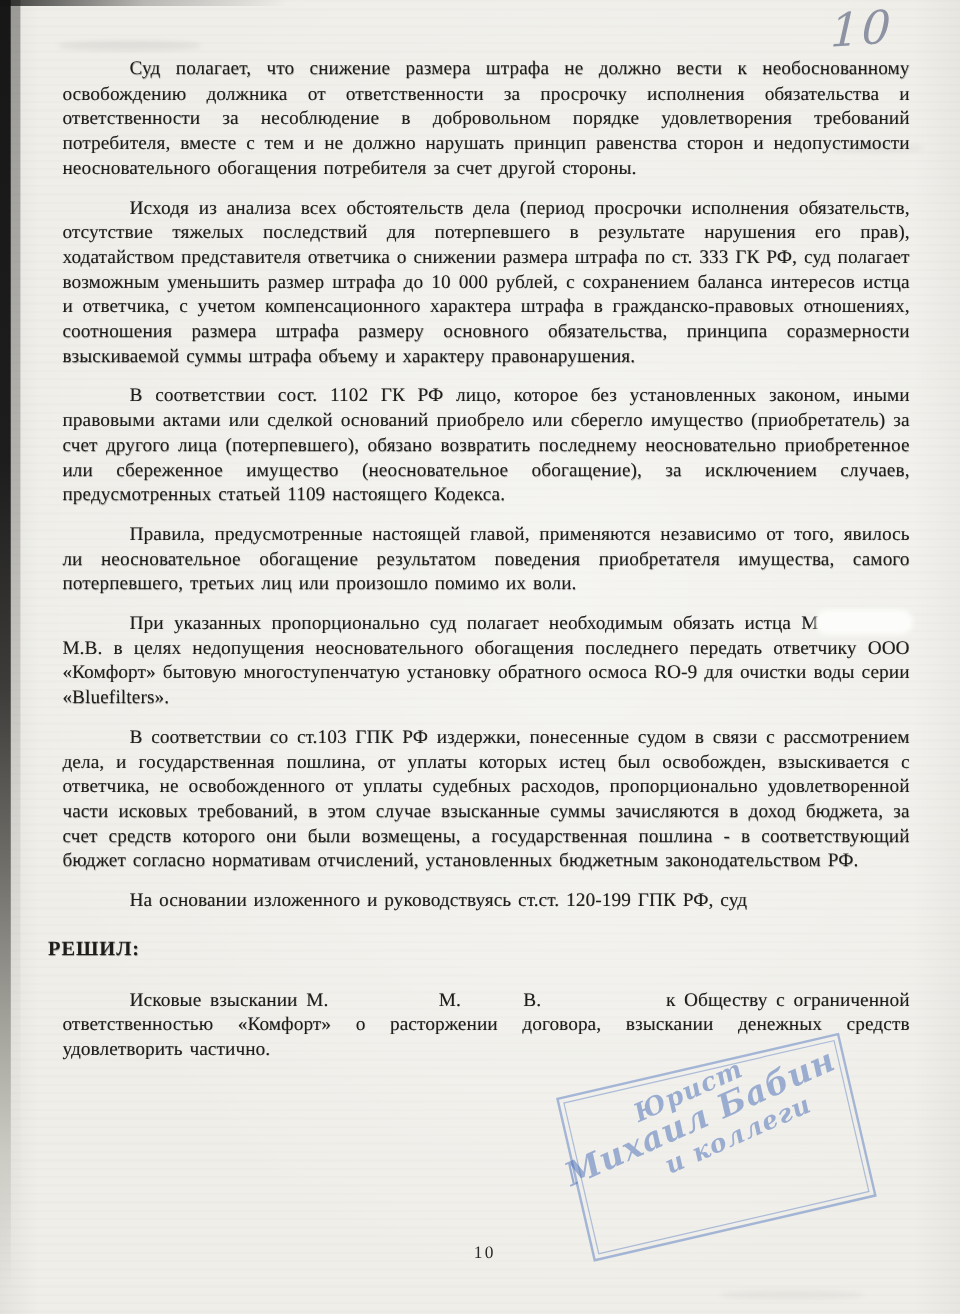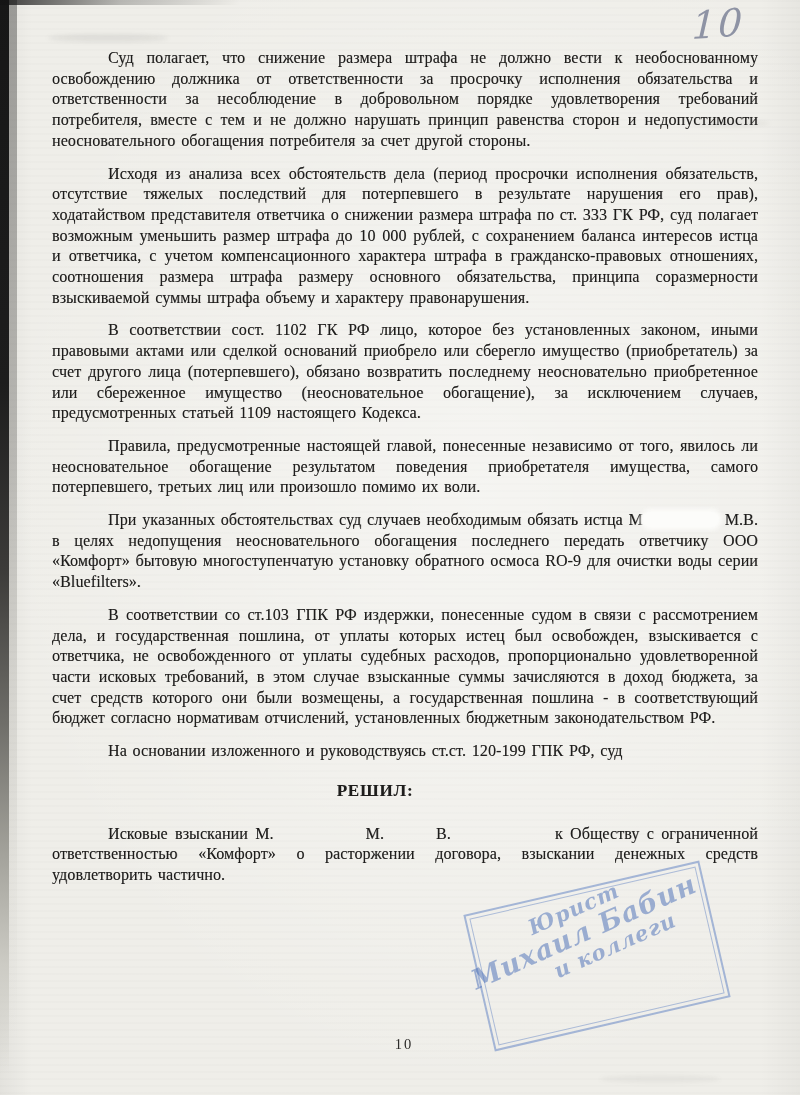--- a/index.html
+++ b/index.html
@@ -42,21 +42,21 @@
 
   .text-col{
     position:absolute;left:40px;top:36px;width:730px;
     font-size:16px;line-height:20.7px;color:#1e1d1c;
     text-align:justify;
     letter-spacing:0.1px;word-spacing:1.6px;
     text-shadow:0.3px 0.3px 0.6px rgba(45,43,40,0.45);
   }
   .para{margin:12px;text-indent:56px;}
   .heading{
-    text-indent:0;text-align:center;font-weight:bold;
+    text-indent:0;text-align:left;font-weight:bold;
     letter-spacing:0.8px;font-size:17px;
     margin:19px 60px 22px 0;
   }
   .redact{
     display:inline-block;width:76px;height:15px;
     background:#fcfcfa;border-radius:8px;
     box-shadow:0 0 4px 3px rgba(252,252,250,0.95);
     vertical-align:-2px;
   }
   .gap-a{display:inline-block;width:92px;}
@@ -109,23 +109,23 @@
   <div class="smudge s1"></div>
   <div class="smudge s2"></div>
   <div class="smudge s3"></div>
 
   <div class="handwritten-num">10</div>
 
   <div class="text-col">
     <p class="para">Суд полагает, что снижение размера штрафа не должно вести к необоснованному освобождению должника от ответственности за просрочку исполнения обязательства и ответственности за несоблюдение в добровольном порядке удовлетворения требований потребителя, вместе с тем и не должно нарушать принцип равенства сторон и недопустимости неосновательного обогащения потребителя за счет другой стороны.</p>
     <p class="para">Исходя из анализа всех обстоятельств дела (период просрочки исполнения обязательств, отсутствие тяжелых последствий для потерпевшего в результате нарушения его прав), ходатайством представителя ответчика о снижении размера штрафа по ст. 333 ГК РФ, суд полагает возможным уменьшить размер штрафа до 10 000 рублей, с сохранением баланса интересов истца и ответчика, с учетом компенсационного характера штрафа в гражданско-правовых отношениях, соотношения размера штрафа размеру основного обязательства, принципа соразмерности взыскиваемой суммы штрафа объему и характеру правонарушения.</p>
     <p class="para">В соответствии сост. 1102 ГК РФ лицо, которое без установленных законом, иными правовыми актами или сделкой оснований приобрело или сберегло имущество (приобретатель) за счет другого лица (потерпевшего), обязано возвратить последнему неосновательно приобретенное или сбереженное имущество (неосновательное обогащение), за исключением случаев, предусмотренных статьей 1109 настоящего Кодекса.</p>
-    <p class="para">Правила, предусмотренные настоящей главой, понесенные независимо от того, явилось ли неосновательное обогащение результатом поведения приобретателя имущества, самого потерпевшего, третьих лиц или произошло помимо их воли.</p>
+    <p class="para">Правила, предусмотренные настоящей главой, применяются независимо от того, явилось ли неосновательное обогащение результатом поведения приобретателя имущества, самого потерпевшего, третьих лиц или произошло помимо их воли.</p>
 
-    <p class="para"><span>При указанных обстоятельствах суд случаев необходимым обязать истца М</span><span class="redact"></span> <span>М.В. в целях недопущения неосновательного обогащения последнего передать ответчику ООО «Комфорт» бытовую многоступенчатую установку обратного осмоса RO-9 для очистки воды серии «Bluefilters».</span></p>
+    <p class="para"><span>При указанных пропорционально суд полагает необходимым обязать истца М</span><span class="redact"></span> <span>М.В. в целях недопущения неосновательного обогащения последнего передать ответчику ООО «Комфорт» бытовую многоступенчатую установку обратного осмоса RO-9 для очистки воды серии «Bluefilters».</span></p>
 
     <p class="para">В соответствии со ст.103 ГПК РФ издержки, понесенные судом в связи с рассмотрением дела, и государственная пошлина, от уплаты которых истец был освобожден, взыскивается с ответчика, не освобожденного от уплаты судебных расходов, пропорционально удовлетворенной части исковых требований, в этом случае взысканные суммы зачисляются в доход бюджета, за счет средств которого они были возмещены, а государственная пошлина - в соответствующий бюджет согласно нормативам отчислений, установленных бюджетным законодательством РФ.</p>
     <p class="para">На основании изложенного и руководствуясь ст.ст. 120-199 ГПК РФ, суд</p>
 
     <p class="para heading">РЕШИЛ:</p>
 
     <p class="para"><span>Исковые взыскании М.</span><span class="gap-a"></span><span>М.</span><span class="gap-b"></span><span>В.</span><span class="gap-c"></span><span>к Обществу с ограниченной ответственностью «Комфорт» о расторжении договора, взыскании денежных средств удовлетворить частично.</span></p>
 
   </div>
 

